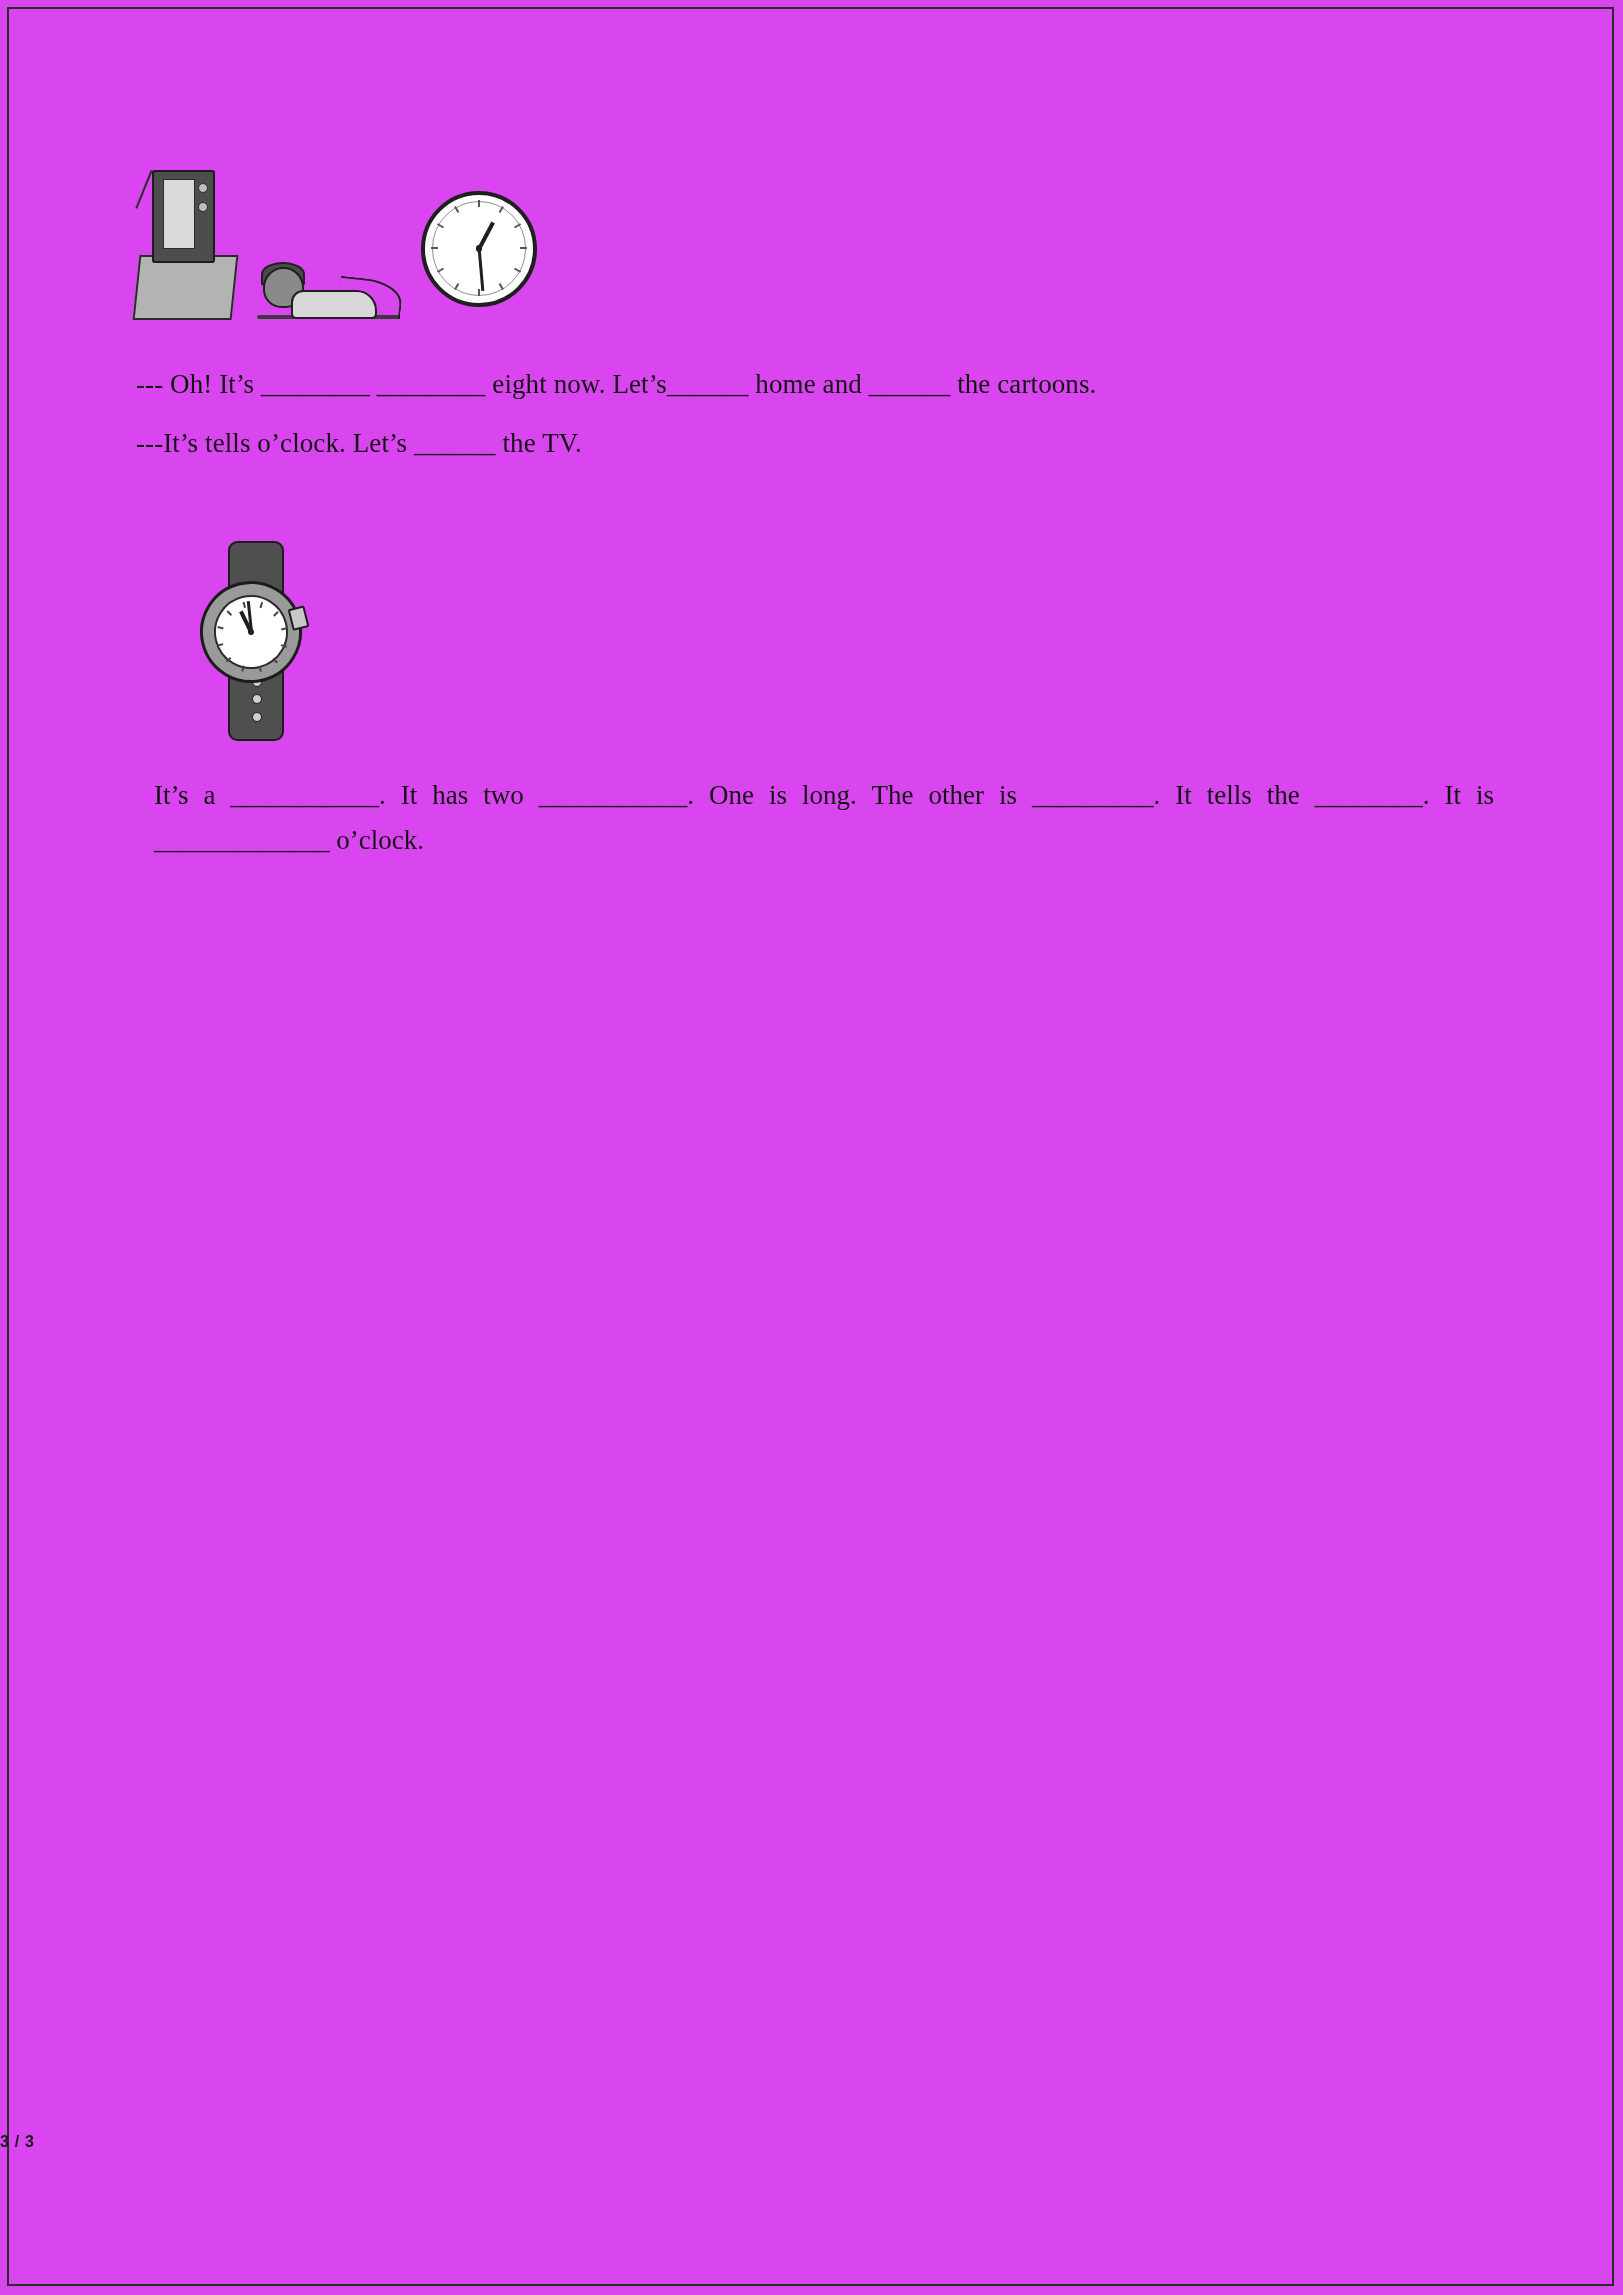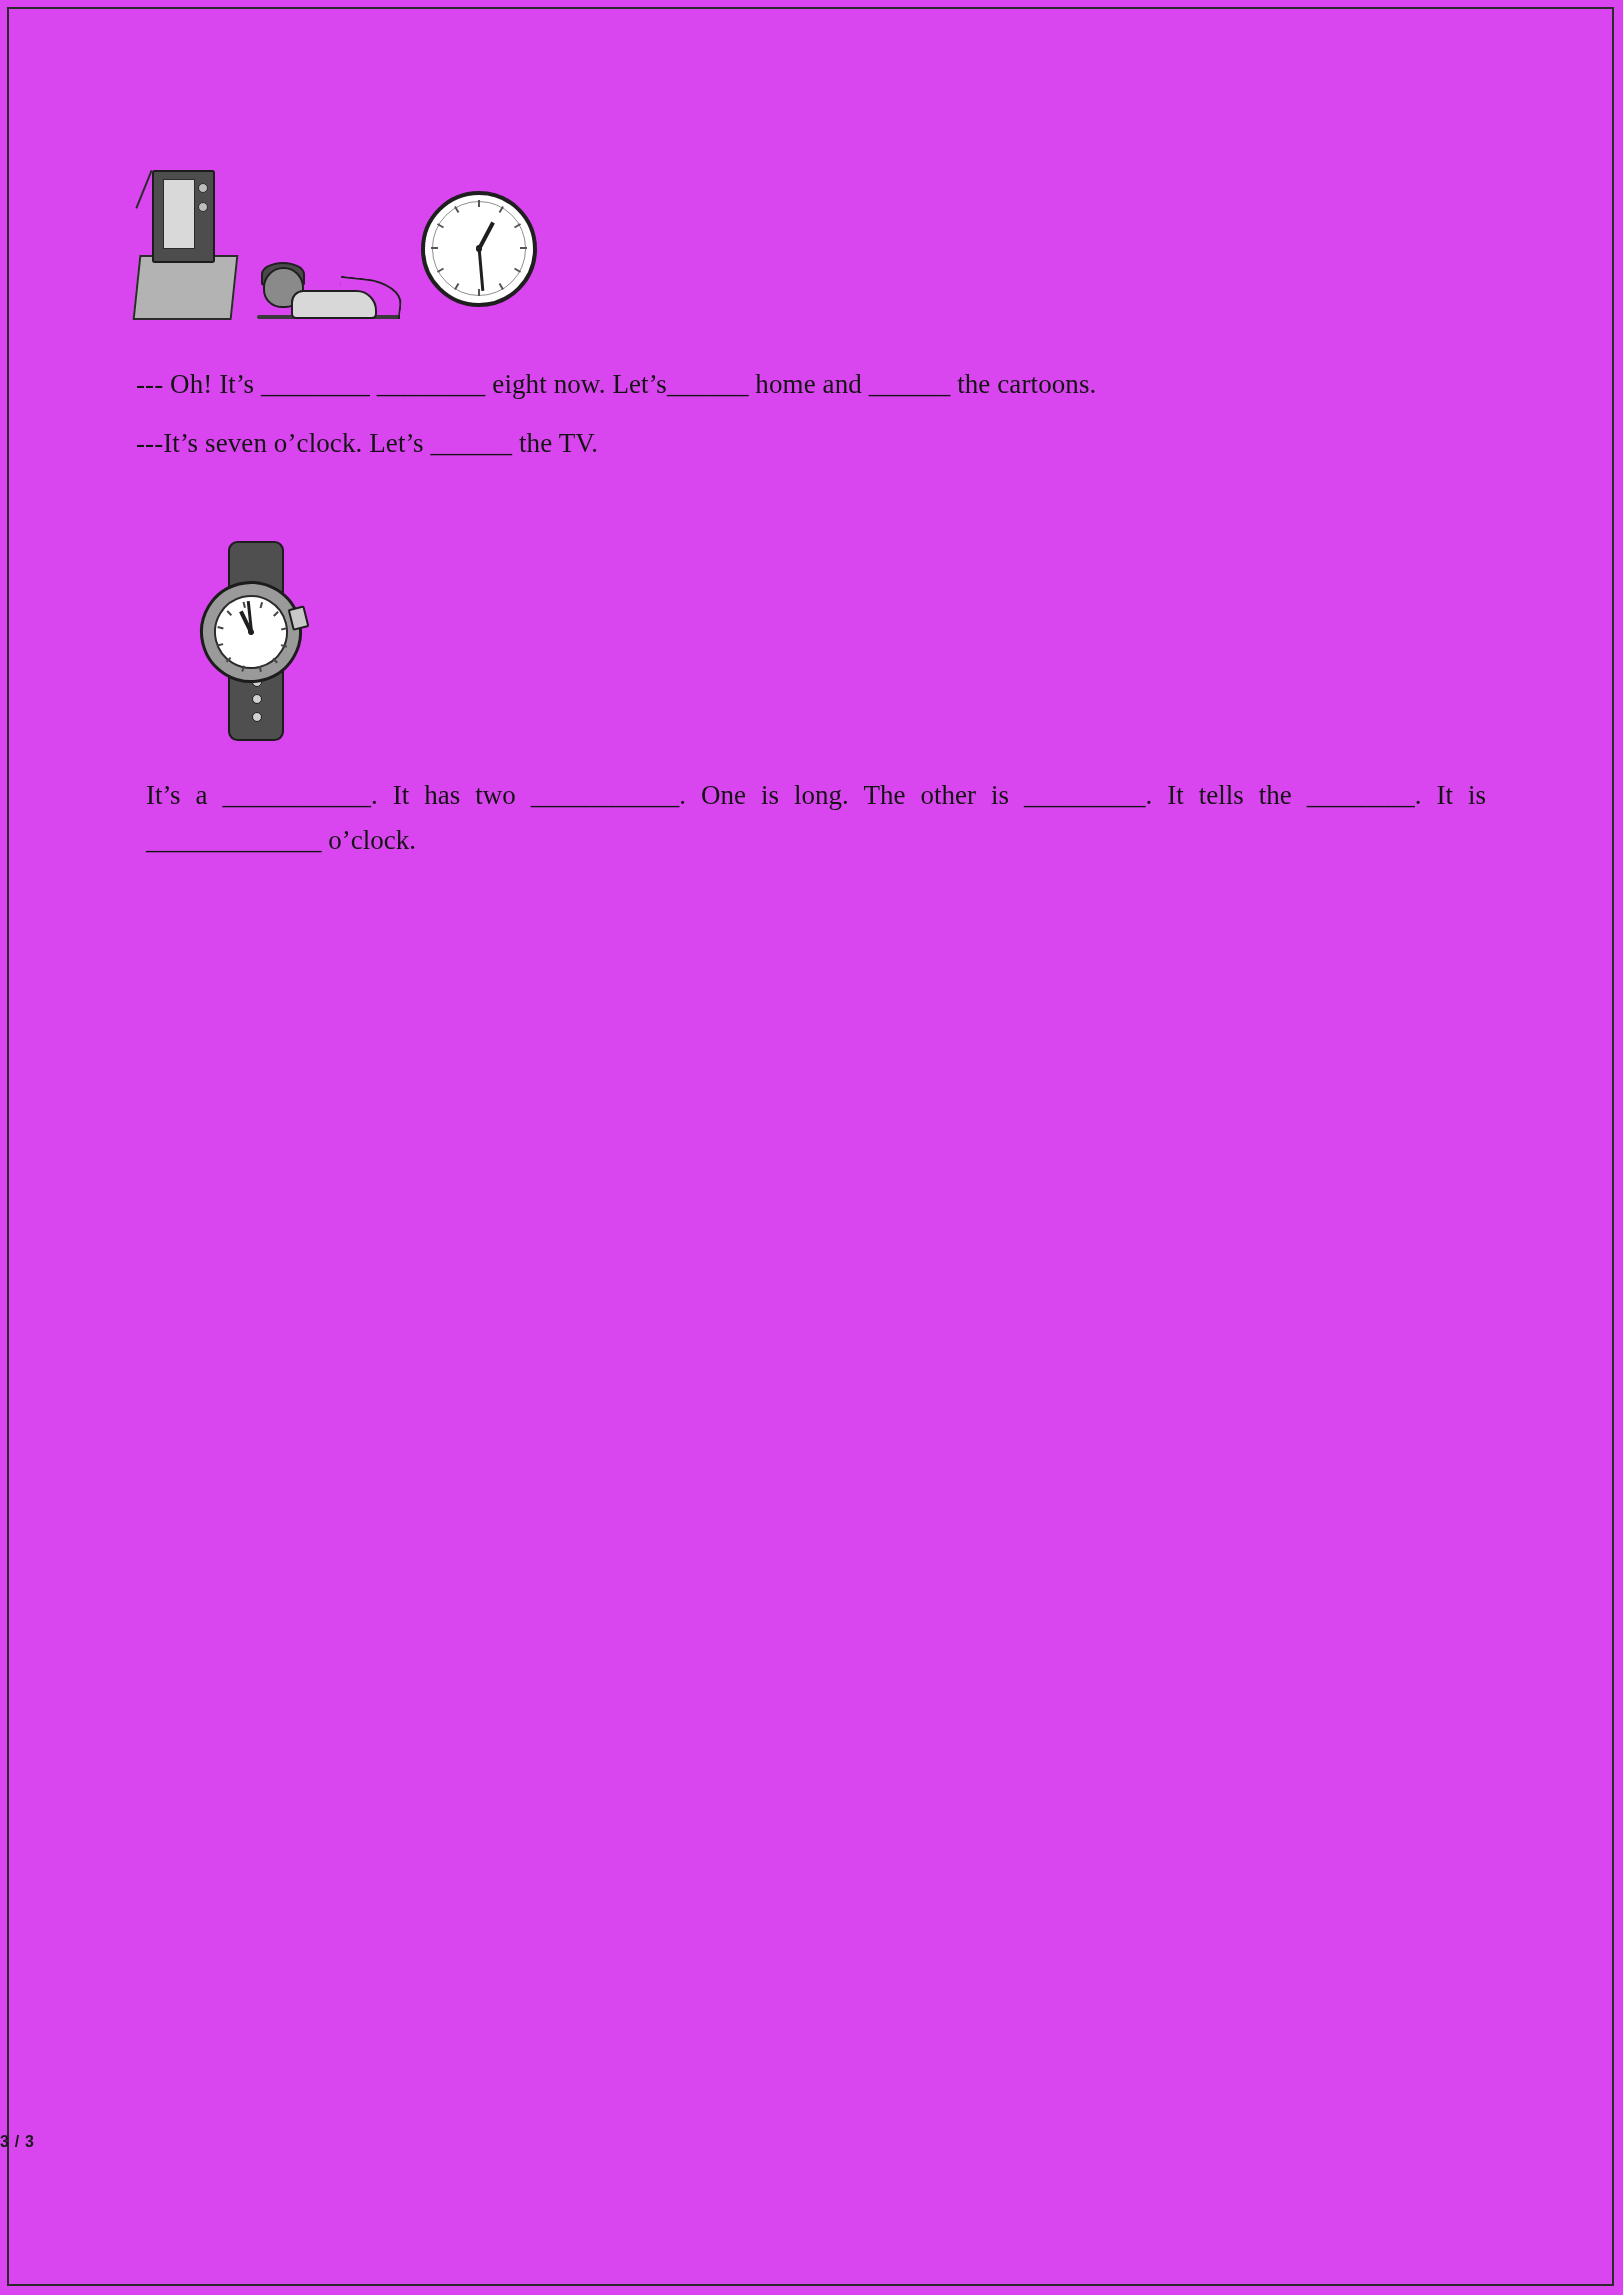--- a/index.html
+++ b/index.html
@@ -315,21 +315,21 @@
     transform-origin: 50% 36px;
   }
 
   .para {
     font-size: 27px;
     line-height: 1.68;
     color: #141414;
     text-align: justify;
     text-justify: inter-word;
     width: 1340px;
-    margin: 10px;
+    margin: 18px;
   }
 
   .footer {
     position: absolute;
     left: 0;
     top: 2133px;
     width: 1623px;
     text-align: left;
     font-family: "Liberation Sans", sans-serif;
     font-size: 16px;
@@ -378,21 +378,21 @@
         <div class="tick" style="transform:rotate(270deg)"></div>
         <div class="tick" style="transform:rotate(300deg)"></div>
         <div class="tick" style="transform:rotate(330deg)"></div>
         <div class="hand hour"></div>
         <div class="hand minute"></div>
         <div class="clock-center"></div>
       </div>
     </div>
 
     <p class="line">--- Oh! It’s ________ ________ eight now. Let’s______ home and ______ the cartoons.</p>
-    <p class="line">---It’s seven o’clock. Let’s ______ the TV.</p>
+    <p class="line">---It’s tells o’clock. Let’s ______ the TV.</p>
 
     <div class="illus2">
       <div class="watch-strap-top"></div>
       <div class="watch-strap-bot">
         <div class="hole h1"></div>
         <div class="hole h2"></div>
         <div class="hole h3"></div>
       </div>
       <div class="watch-case">
         <div class="watch-crown"></div>

